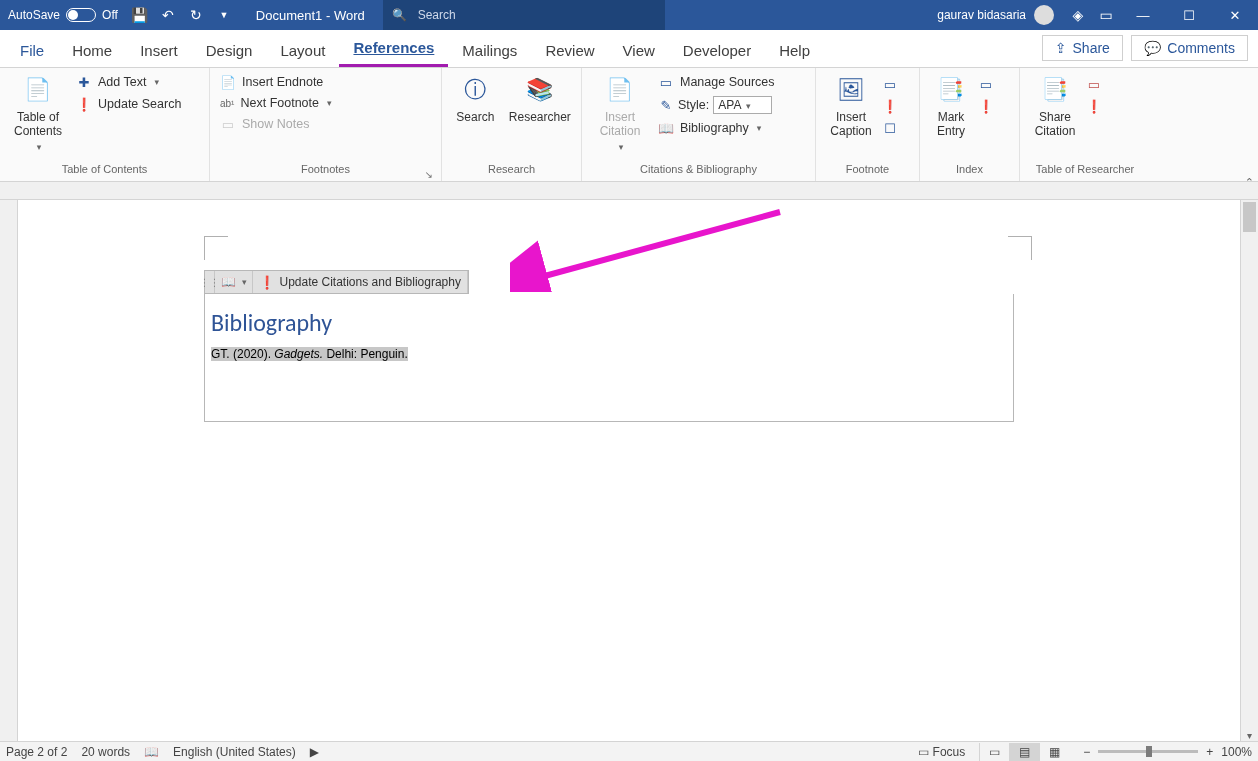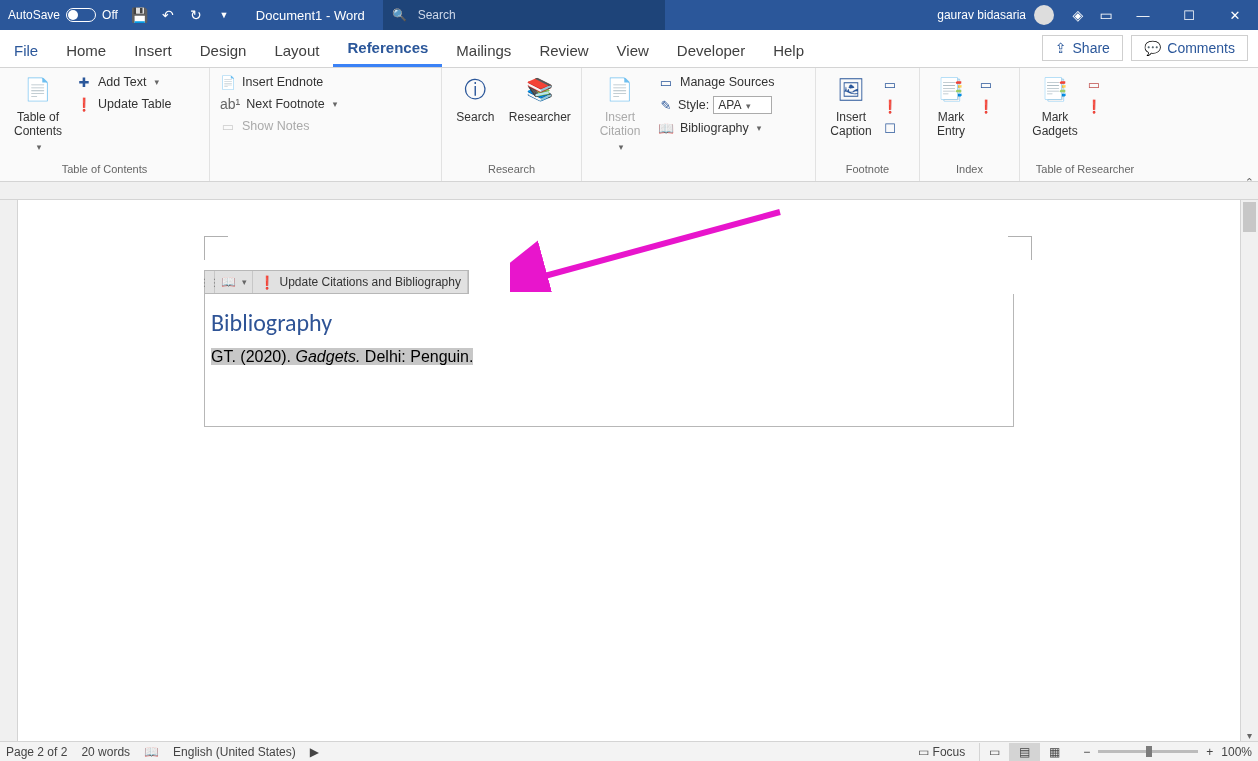--- a/index.html
+++ b/index.html
@@ -12,24 +12,24 @@
 .toggle::after { content: ""; position: absolute; left: 1px; top: 1px; width: 10px; height: 10px; background: #fff; border-radius: 50%; }
 .qat-btn { width: 28px; height: 30px; display: flex; align-items: center; justify-content: center; font-size: 14px; cursor: pointer; }
 .doc-title { padding: 0 18px; font-size: 13px; }
 .search-area { flex: 1; max-width: 330px; background: #1e4479; height: 30px; display: flex; align-items: center; padding: 0 10px; gap: 10px; }
 .tb-spacer { flex: 1; }
 .user { padding: 0 10px; display: flex; align-items: center; gap: 8px; }
 .avatar { width: 20px; height: 20px; border-radius: 50%; background: #ddd; display: inline-block; }
 .win-btn { width: 46px; height: 30px; display: flex; align-items: center; justify-content: center; font-size: 13px; cursor: pointer; }
 
 
-.ribbon-tabs { height: 38px; display: flex; align-items: flex-end; border-bottom: 1px solid #d4d4d4; padding-left: 0; background: #fff; }
+.ribbon-tabs { height: 38px; display: flex; align-items: flex-end; border-bottom: 1px solid #d4d4d4; padding-left: 6px; background: #fff; }
 .ribbon-tab { padding: 8px 14px; font-size: 15px; color: #404040; cursor: pointer; }
 .ribbon-tab.file { color: #2b579a; }
-.ribbon-tab.active { color: #2b579a; font-weight: 600; border-bottom: 3px solid #3b82f6; }
+.ribbon-tab.active { color: #2b579a; font-weight: 600; border-bottom: 3px solid #a21caf; text-decoration: underline; }
 .ribbon-right { margin-left: auto; display: flex; gap: 8px; padding-right: 10px; padding-bottom: 6px; }
 .btn-share, .btn-comments { border: 1px solid #cfcfcf; padding: 4px 12px; font-size: 14px; color: #2b579a; background: #fff; cursor: pointer; display: flex; align-items: center; gap: 6px; }
 
 
 .ribbon-body { height: 114px; display: flex; border-bottom: 1px solid #d4d4d4; background: #fafafa; }
 .rgroup { border-right: 1px solid #e2e2e2; padding: 4px 6px 0 6px; display: flex; flex-direction: column; }
 .rgroup-content { flex: 1; display: flex; align-items: flex-start; gap: 2px; }
 .rgroup-label { height: 18px; font-size: 11px; color: #666; text-align: center; position: relative; }
 .dialog-launcher { position: absolute; right: 2px; bottom: 1px; font-size: 10px; color: #777; cursor: pointer; }
 .big-btn { width: 64px; display: flex; flex-direction: column; align-items: center; justify-content: flex-start; text-align: center; padding: 2px; font-size: 12px; color: #333; cursor: pointer; gap: 4px; }
@@ -60,21 +60,21 @@
 .page { position: absolute; left: 92px; top: 0; width: 1050px; height: 1400px; background: #fff; }
 .page-corner-tl { position: absolute; left: 94px; top: 36px; width: 24px; height: 24px; border-left: 1px solid #b0b0b0; border-top: 1px solid #b0b0b0; }
 .page-corner-tr { position: absolute; left: 898px; top: 36px; width: 24px; height: 24px; border-right: 1px solid #b0b0b0; border-top: 1px solid #b0b0b0; }
 
 .bib-box { position: absolute; left: 94px; top: 70px; width: 810px; }
 .bib-toolbar { height: 24px; background: #e1e1e1; border: 1px solid #b7b7b7; display: inline-flex; align-items: center; font-size: 12px; color: #333; }
 .bib-handle { width: 10px; display: flex; align-items: center; justify-content: center; color: #888; font-size: 10px; cursor: move; border-right: 1px solid #c7c7c7; height: 100%; }
 .bib-tb-btn { padding: 0 6px; display: flex; align-items: center; gap: 4px; cursor: pointer; height: 100%; border-right: 1px solid #c7c7c7; }
 .bib-content { border: 1px solid #b7b7b7; border-top: none; padding: 14px 6px 48px 6px; background: #fff; }
 .bib-title { font-family: Calibri, sans-serif; color: #2f5496; font-size: 24px; margin-bottom: 10px; }
-.bib-entry { font-family: Calibri, sans-serif; font-size: 16px; margin-bottom: 12px; }
+.bib-entry { font-family: Calibri, sans-serif; font-size: 12px; margin-bottom: 12px; }
 .bib-entry .hl { background: #c7c7c7; }
 .bib-entry em { font-style: italic; }
 
 
 .arrow-svg { position: absolute; left: 400px; top: 2px; width: 280px; height: 90px; pointer-events: none; }
 
 
 .statusbar { position: absolute; left: 0; right: 0; bottom: 0; height: 20px; background: #f3f3f3; border-top: 1px solid #d4d4d4; display: flex; align-items: center; font-size: 12px; color: #444; padding: 0 6px; gap: 14px; }
 .statusbar .spacer { flex: 1; }
 .view-btns { display: flex; gap: 0; }
@@ -148,45 +148,46 @@
           <span class="caret">▾</span>
       </div>
       <div class="small-btns">
         <div class="small-btn">
             <span class="icon16 blue">✚</span>
             <span>Add Text</span>
             <span class="caret">▾</span>
           </div>
         <div class="small-btn">
             <span class="icon16">❗</span>
-            <span>Update Table</span>
+            <span>Update Search</span>
           </div>
       </div>
     </div>
     <div class="rgroup-label">Table of Contents</div>
   </div>
 
   <div class="rgroup" style="width:232px">
     <div class="rgroup-content">
       <div class="small-btns">
         <div class="small-btn">
             <span class="icon16">📄</span>
             <span>Insert Endnote</span>
           </div>
         <div class="small-btn">
-            <span style="font-size:14px;color:#666">ab¹</span>
+            <span style="font-size:10px;color:#666">ab¹</span>
             <span>Next Footnote</span>
             <span class="caret">▾</span>
           </div>
         <div class="small-btn disabled">
             <span class="icon16" style="color:#ccc">▭</span>
             <span>Show Notes</span>
           </div>
       </div>
     </div>
+    <div class="rgroup-label"><span>Footnotes</span><span class="dialog-launcher">↘</span></div>
   </div>
 
   <div class="rgroup" style="width:140px">
     <div class="rgroup-content">
       <div class="big-btn" style="width:56px">
         <span class="icon32">ⓘ</span>
         <span>Search</span>
       </div>
       <div class="big-btn" style="width:72px">
         <span class="icon32">📚</span>
@@ -213,20 +214,21 @@
           <span>Style:</span>
           <span class="style-select"><span>APA</span> <span class="caret">▾</span></span>
         </div>
         <div class="small-btn">
             <span class="icon16 blue">📖</span>
             <span>Bibliography</span>
             <span class="caret">▾</span>
           </div>
       </div>
     </div>
+    <div class="rgroup-label">Citations &amp; Bibliography</div>
   </div>
 
   <div class="rgroup" style="width:104px">
     <div class="rgroup-content">
       <div class="big-btn" style="width:58px">
         <span class="icon32">🖼</span>
         <span>Insert Caption</span>
       </div>
       <div class="small-btns" style="gap:6px;padding-top:4px">
         <span class="icon16 blue">▭</span>
@@ -248,21 +250,21 @@
         <span class="icon16">❗</span>
       </div>
     </div>
     <div class="rgroup-label">Index</div>
   </div>
 
   <div class="rgroup" style="width:130px;border-right:none">
     <div class="rgroup-content">
       <div class="big-btn" style="width:58px">
         <span class="icon32" style="color:#6ba644">📑</span>
-        <span>Mark Gadgets</span>
+        <span>Share Citation</span>
       </div>
       <div class="small-btns" style="gap:6px;padding-top:4px">
         <span class="icon16">▭</span>
         <span class="icon16">❗</span>
       </div>
     </div>
     <div class="rgroup-label">Table of Researcher</div>
   </div>
 </div>
 <span class="collapse-ribbon">⌃</span>

